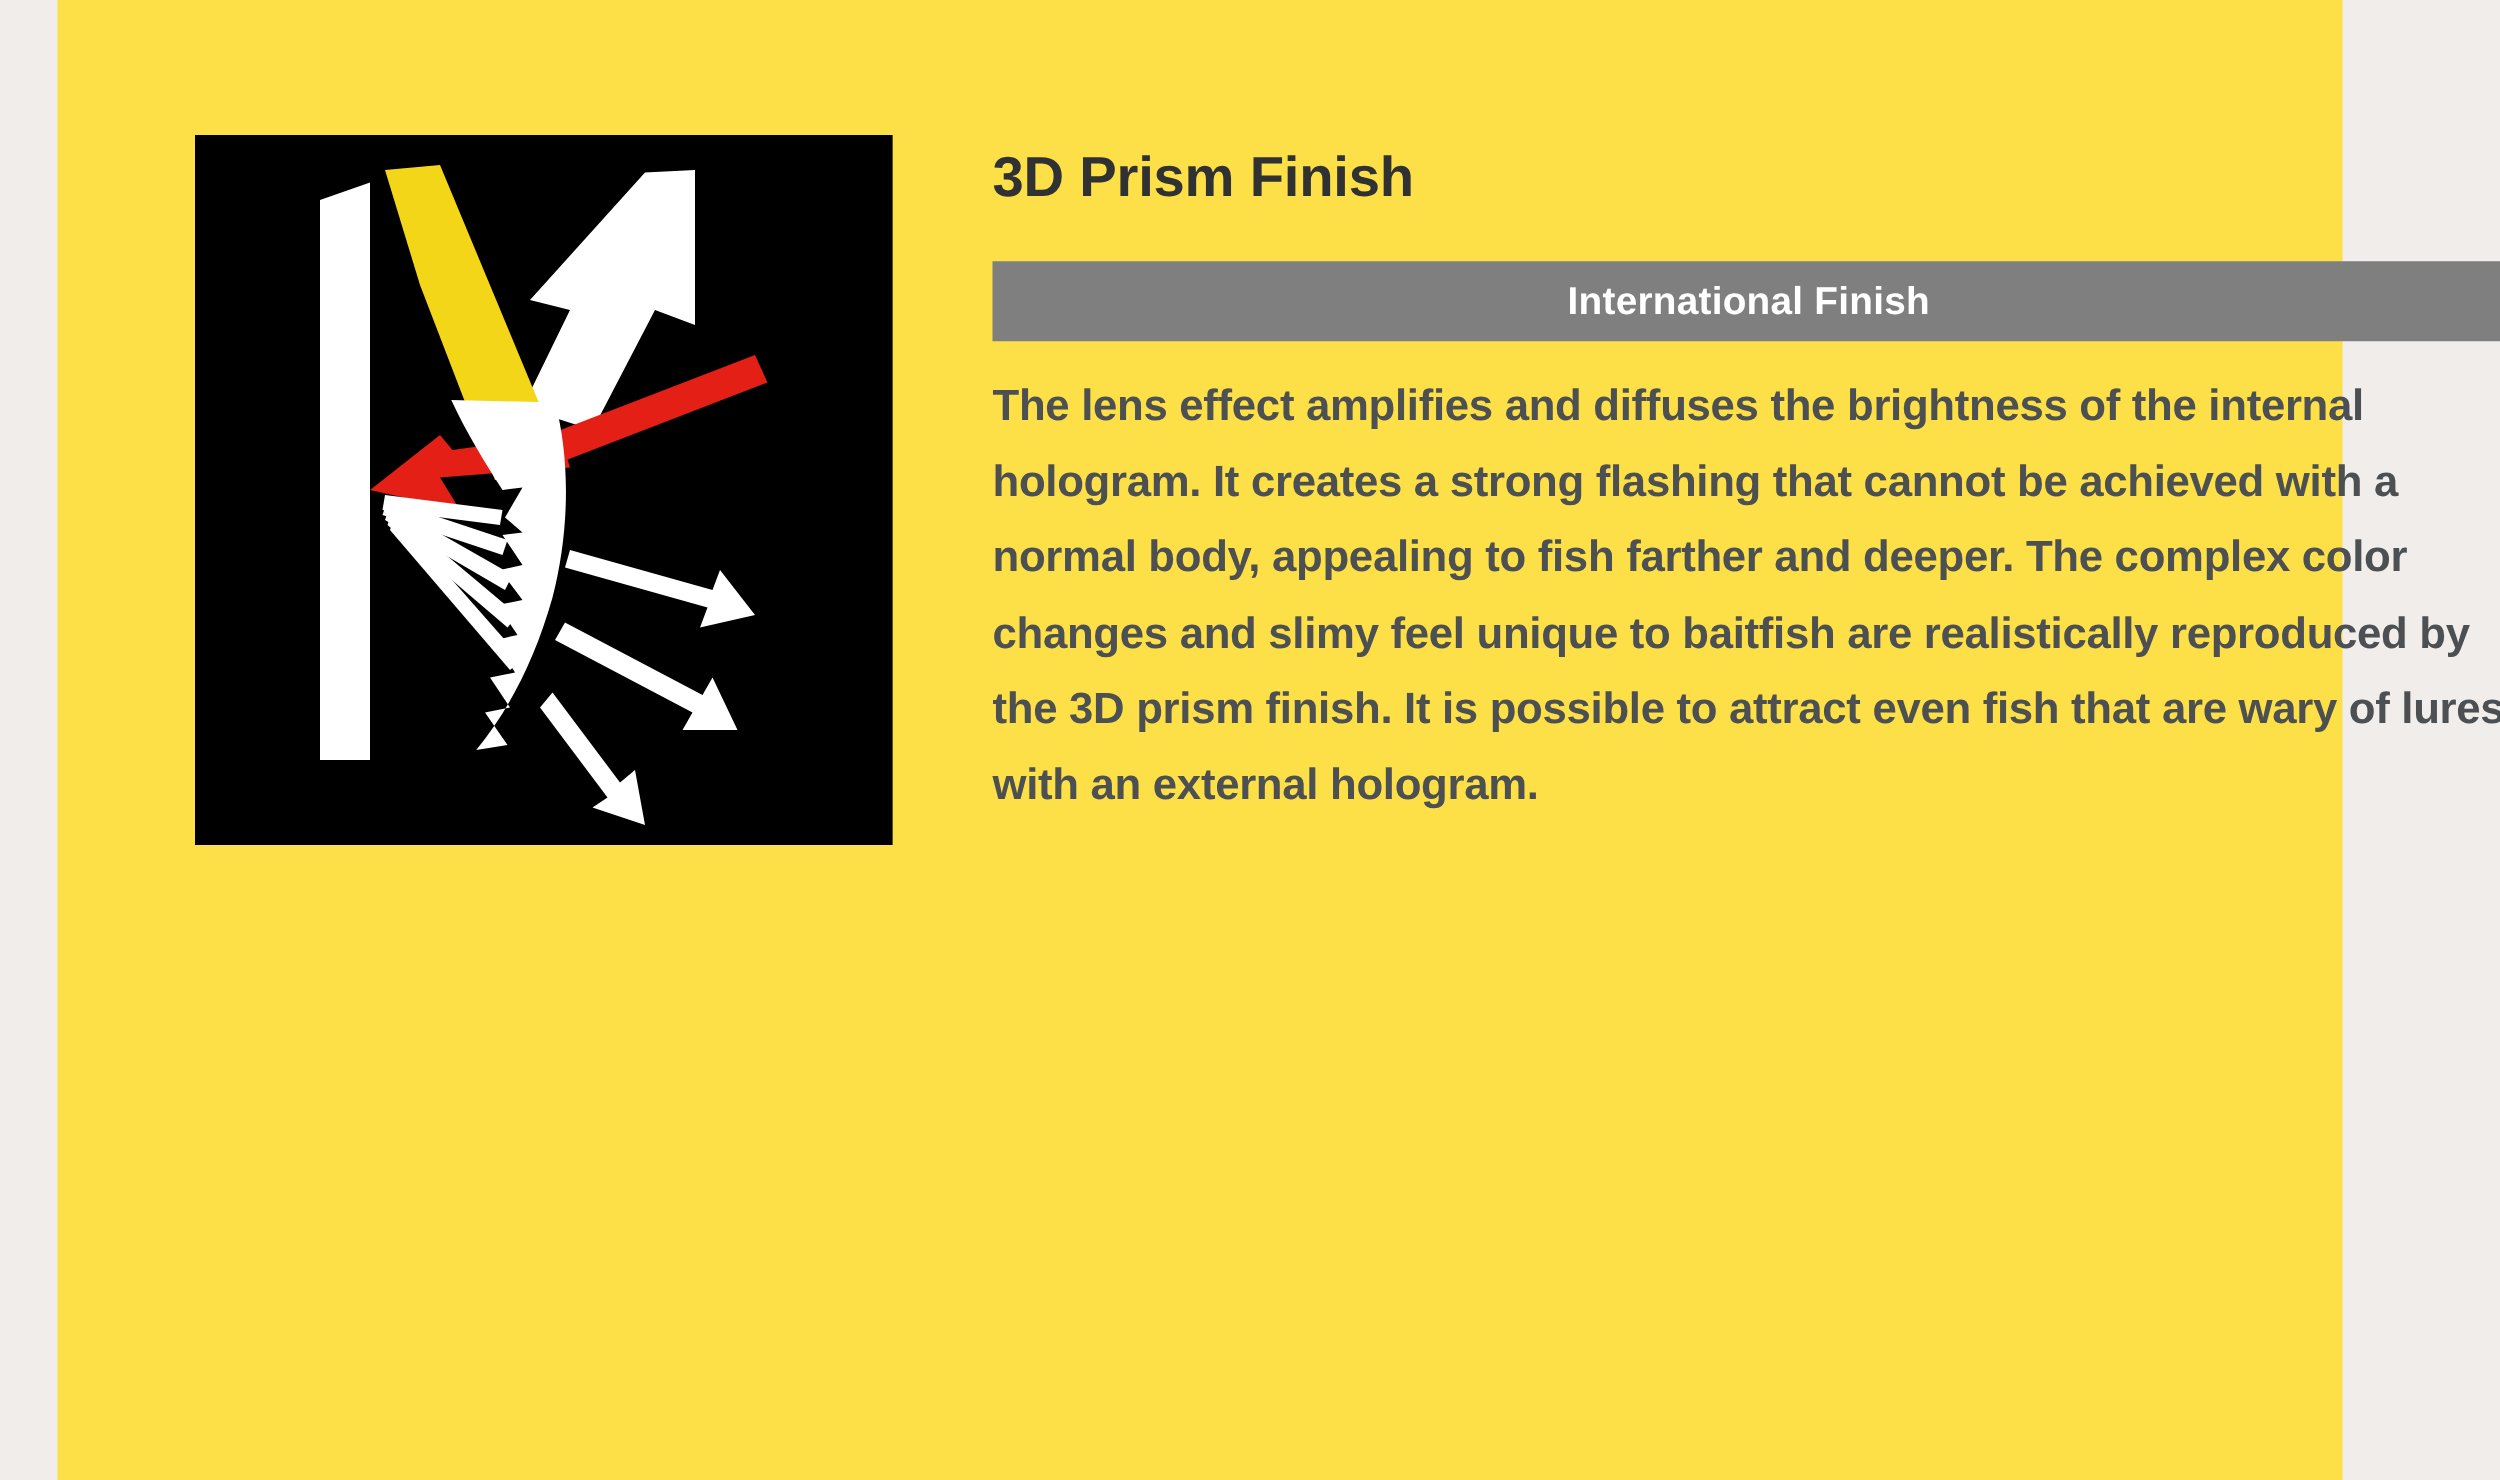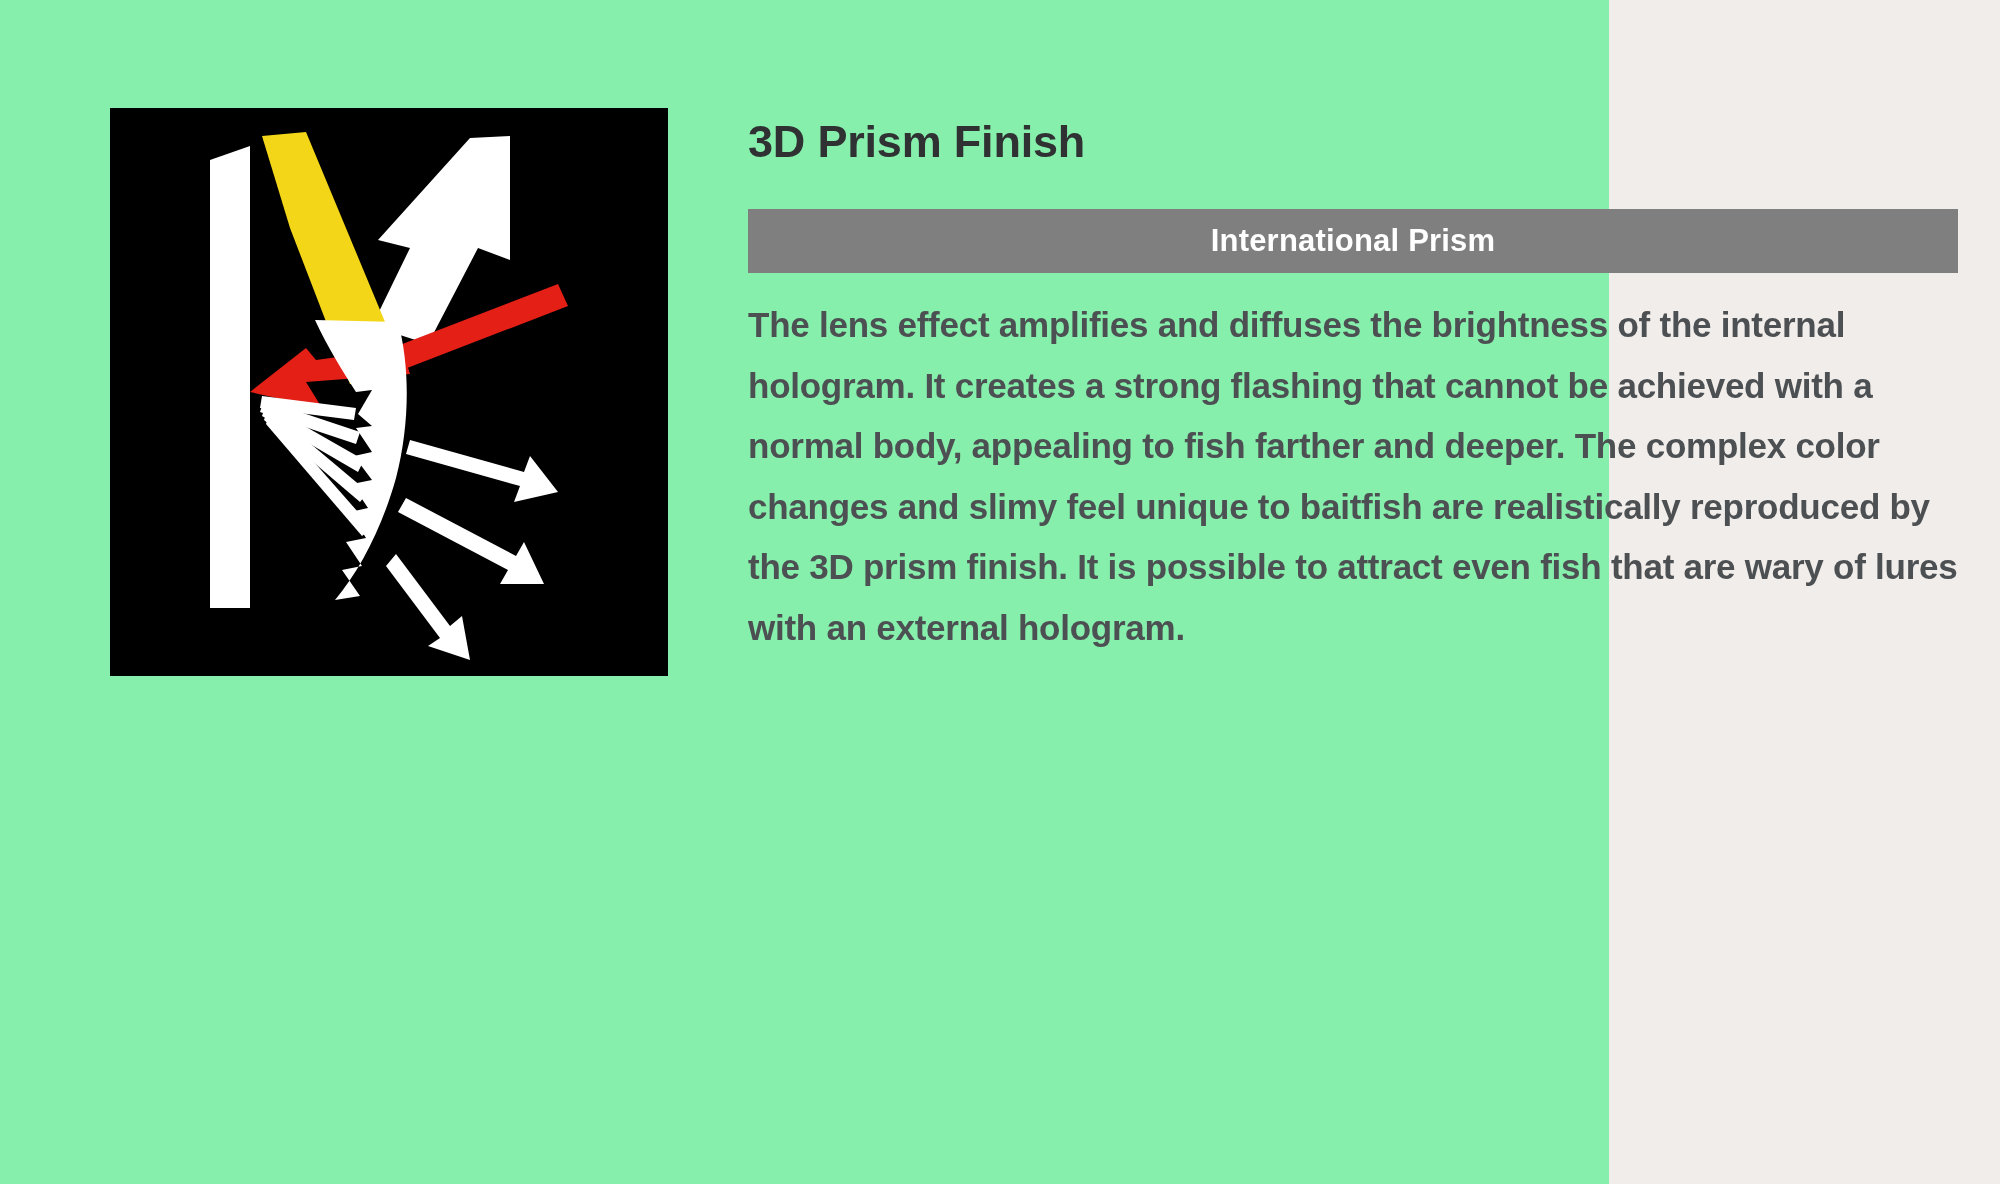--- a/index.html
+++ b/index.html
@@ -9,23 +9,24 @@
   body {
     width: 2000px;
     height: 1184px;
     background: #f1edeb;
     font-family: "Liberation Sans", sans-serif;
     overflow: hidden;
   }
 
   #page {
     position: relative;
-    width: 1609px;
+    width: 1828px;
     height: 1184px;
-    background: #86efac;
+    background: #fde047;
+    margin-left: 46px;
   }
 
   
   #figure-panel {
     position: absolute;
     left: 110px;
     top: 108px;
     width: 558px;
     height: 568px;
   }
@@ -121,20 +122,20 @@
         </g>
       </svg>
     </div>
   </div>
 
   <div id="content-panel">
 
     <h1 id="page-title">3D Prism Finish</h1>
 
     <div id="patent-banner">
-      <span id="patent-banner-label">International Prism</span>
+      <span id="patent-banner-label">International Finish</span>
     </div>
 
     <p id="body-copy">The lens effect amplifies and diffuses the brightness of the internal hologram. It creates a strong flashing that cannot be achieved with a normal body, appealing to fish farther and deeper. The complex color changes and slimy feel unique to baitfish are realistically reproduced by the 3D prism finish. It is possible to attract even fish that are wary of lures with an external hologram.</p>
 
   </div>
 
 </div>
 
 </body></html>

